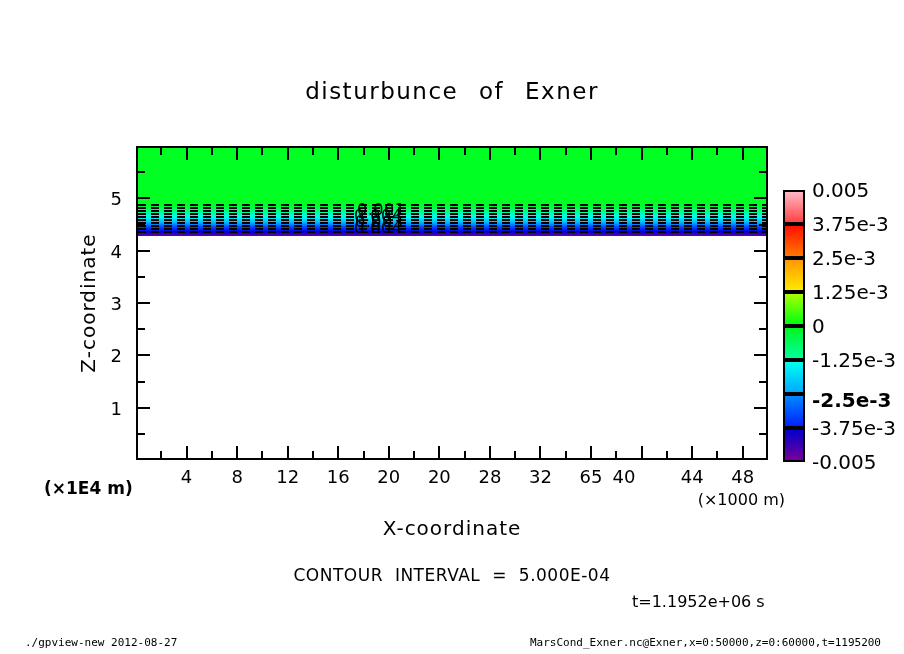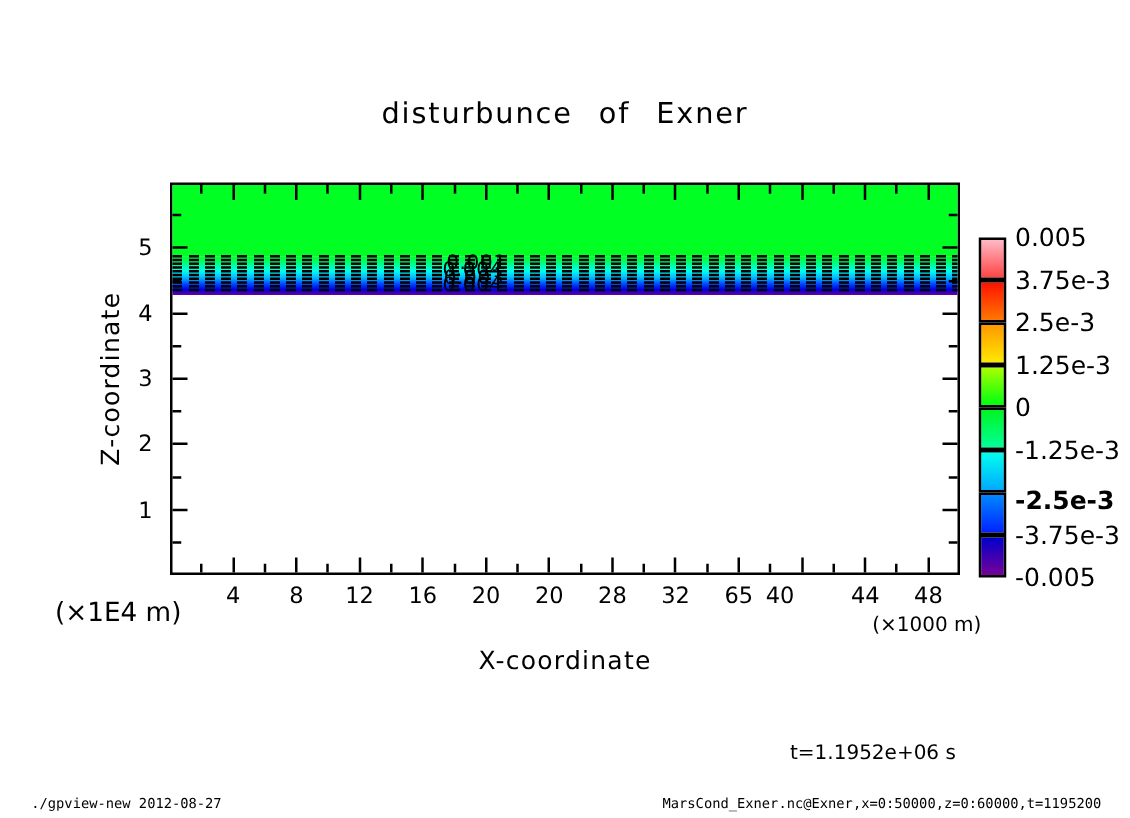--- a/index.html
+++ b/index.html
@@ -14,21 +14,21 @@
   .cline{left:0;width:628px;height:2px;
          background:repeating-linear-gradient(90deg,#000 0 8px,rgba(0,0,0,0) 8px 13px);}
   .tick{background:#000;}
   .xtick-label{top:466px;width:40px;text-align:center;font-size:18px;}
   .ytick-label{left:90px;width:32px;text-align:right;font-size:18px;}
   #y-axis-title{left:48px;top:288px;width:0;height:0;}
   #y-axis-title span{display:block;white-space:nowrap;font-size:20px;letter-spacing:1px;
       transform:translate(-50%,-50%) rotate(-90deg);position:absolute;left:40px;top:15px;}
   #x-axis-title{top:516px;left:136px;width:632px;text-align:center;font-size:20px;letter-spacing:1px;}
   #x-unit{top:490px;left:640px;width:145px;text-align:right;font-size:16px;}
-  #y-unit{top:478px;left:44px;font-size:21px;}
+  #y-unit{top:478px;left:44px;font-size:17px;font-weight:bold;}
   .cbar-cell{left:783px;width:22px;height:34px;border:2px solid #000;box-sizing:border-box;}
   .cbar-label{left:812px;width:90px;font-size:20px;line-height:16px;}
   .contour-label{font-size:16px;letter-spacing:0.5px;color:#000;}
   #contour-interval{top:565px;left:136px;width:632px;text-align:center;font-size:17px;
       letter-spacing:0.5px;word-spacing:6px;}
   #time-label{top:592px;left:632px;width:160px;font-size:16px;}
   .footer{top:636px;font-size:11px;font-family:"DejaVu Sans Mono",monospace;}
   #footer-left{left:25px;}
   #footer-right{left:530px;width:310px;text-align:right;}
 </style>
@@ -177,17 +177,18 @@
       <div class="cbar-label abs" style="top: 216px;">3.75e-3</div>
       <div class="cbar-label abs" style="top: 250px;">2.5e-3</div>
       <div class="cbar-label abs" style="top: 284px;">1.25e-3</div>
       <div class="cbar-label abs" style="top: 318px;">0</div>
       <div class="cbar-label abs" style="top: 352px;">-1.25e-3</div>
       <div class="cbar-label abs" style="top: 392px; font-weight: bold;">-2.5e-3</div>
       <div class="cbar-label abs" style="top: 420px;">-3.75e-3</div>
       <div class="cbar-label abs" style="top: 454px;">-0.005</div>
     </div>
 
+  <div class="abs" id="contour-interval">CONTOUR INTERVAL = 5.000E-04</div>
   <div class="abs" id="time-label">t=1.1952e+06 s</div>
 
   <div class="abs footer" id="footer-left">./gpview-new  2012-08-27</div>
   <div class="abs footer" id="footer-right">MarsCond_Exner.nc@Exner,x=0:50000,z=0:60000,t=1195200</div>
 </div>
 
 </body></html>

